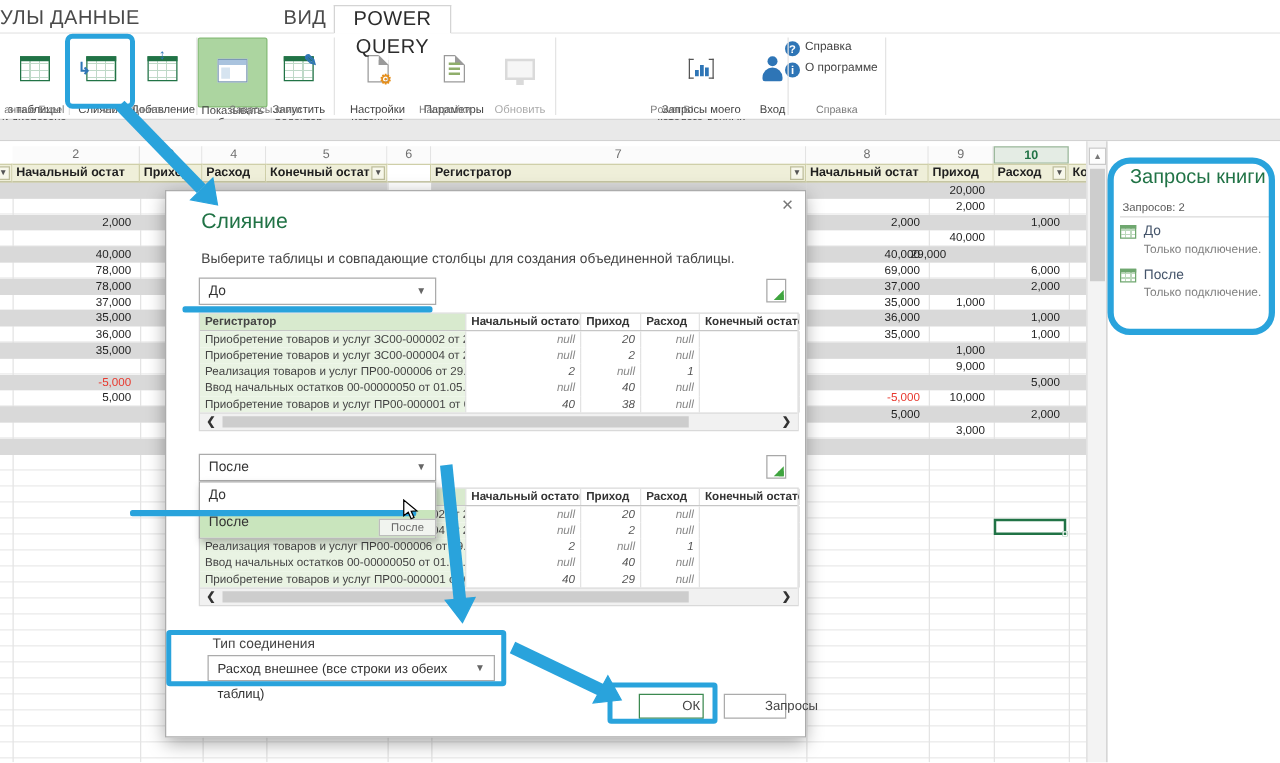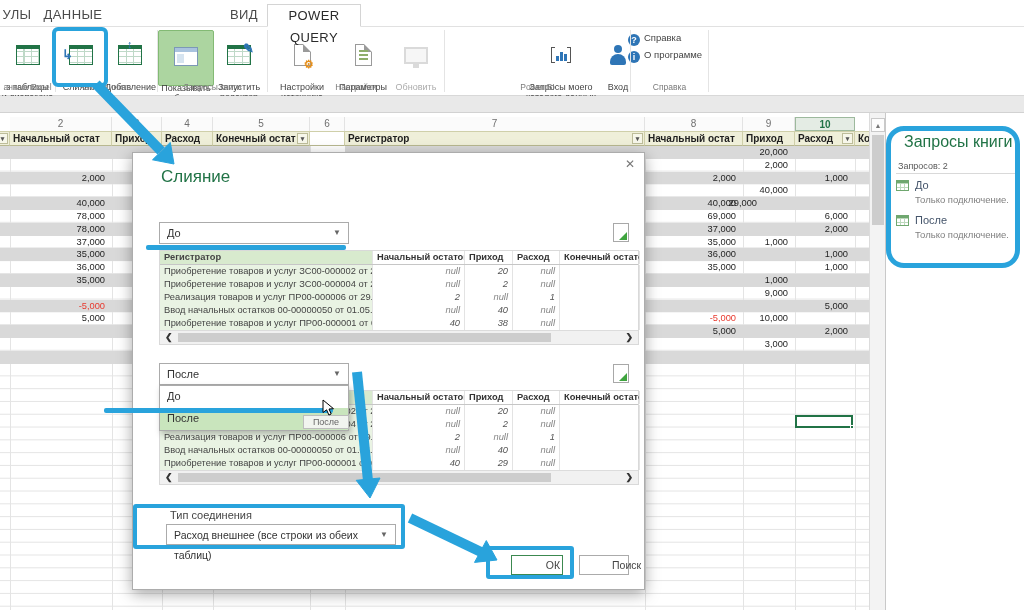--- a/index.html
+++ b/index.html
@@ -3,21 +3,21 @@
 <meta charset="utf-8">
 <style>
   * { margin:0; padding:0; box-sizing:border-box; }
   html,body { width:1024px; height:610px; overflow:hidden;
     font-family:"Liberation Sans", sans-serif; background:#fff; }
   #stage { position:relative; width:1024px; height:610px; background:#fff; }
 
   
   #tabbar { position:absolute; left:0; top:0; width:1024px; height:27px;
     background:#fff; border-bottom:1px solid #E1E1E1; }
-  .tab { position:absolute; top:4px; height:23px; line-height:22px; font-size:13px;
+  .tab { position:absolute; top:4px; height:23px; line-height:22px; font-size:16px;
     color:#4A4A4A; letter-spacing:.4px; text-align:center; }
   .tab.active { background:#fff; border:1px solid #D4D4D4; border-bottom:1px solid #fff;
     color:#2B2B2B; z-index:2; }
 
   
   #ribbon { position:absolute; left:0; top:27px; width:1024px; height:69px;
     background:#fff; border-bottom:1px solid #D8D8D8; }
   .rbtn { position:absolute; top:3px; height:56px; text-align:center; font-size:9px;
     line-height:10px; color:#444; white-space:pre-line; cursor:default; }
   .rbtn .rico { height:30px; display:flex; align-items:center; justify-content:center; margin-bottom:2px; }
@@ -345,20 +345,21 @@
       </div>
     </div>
   <div id="vscroll">
     <div class="up">▲</div>
     <div class="thumb"></div>
   </div>
 
   <div id="dialog">
     <div id="dlg-close">✕</div>
     <div id="dlg-title">Слияние</div>
+    <div id="dlg-desc">Выберите таблицы и совпадающие столбцы для создания объединенной таблицы.</div>
 
     <div class="dd" style="left:26px;top:69px;width:190px">
       <span>До</span><span class="arr">▼</span>
     </div>
     <div class="sheetpick" style="left:480px;top:70px"></div>
     <div class="ptable" style="left:26px;top:97px" id="ptable1">
         <div class="prow h">
           <div class="pcell reg" style="width: 213px;">Регистратор</div>
           <div class="pcell" style="width: 92px;">Начальный остаток</div>
           <div class="pcell" style="width: 48px;">Приход</div>
@@ -465,21 +466,21 @@
       <div class="opt">До</div>
       <div class="opt hl">После</div>
     </div>
 
     <div id="join-label">Тип соединения</div>
     <div class="dd" style="left:33px;top:371px;width:230px;height:21px;font-size:10.5px">
       <span>Расход внешнее (все строки из обеих таблиц)</span><span class="arr">▼</span>
     </div>
 
     <div class="dbtn" id="btn-ok">ОК</div>
-    <div class="dbtn" id="btn-cancel">Поиск</div>
+    <div class="dbtn" id="btn-cancel">Запросы</div>
   </div>
 
   <div id="drag-ghost">После</div>
   <div id="cursor">
     <svg width="14" height="18">
         <polygon points="1,1 1,13.5 4.6,10.8 6.9,16 9.2,15 7,10 11.5,9.7" fill="#FDFDFD" stroke="#000" stroke-width="1"></polygon>
       </svg>
   </div>
 
   <div id="panel">

